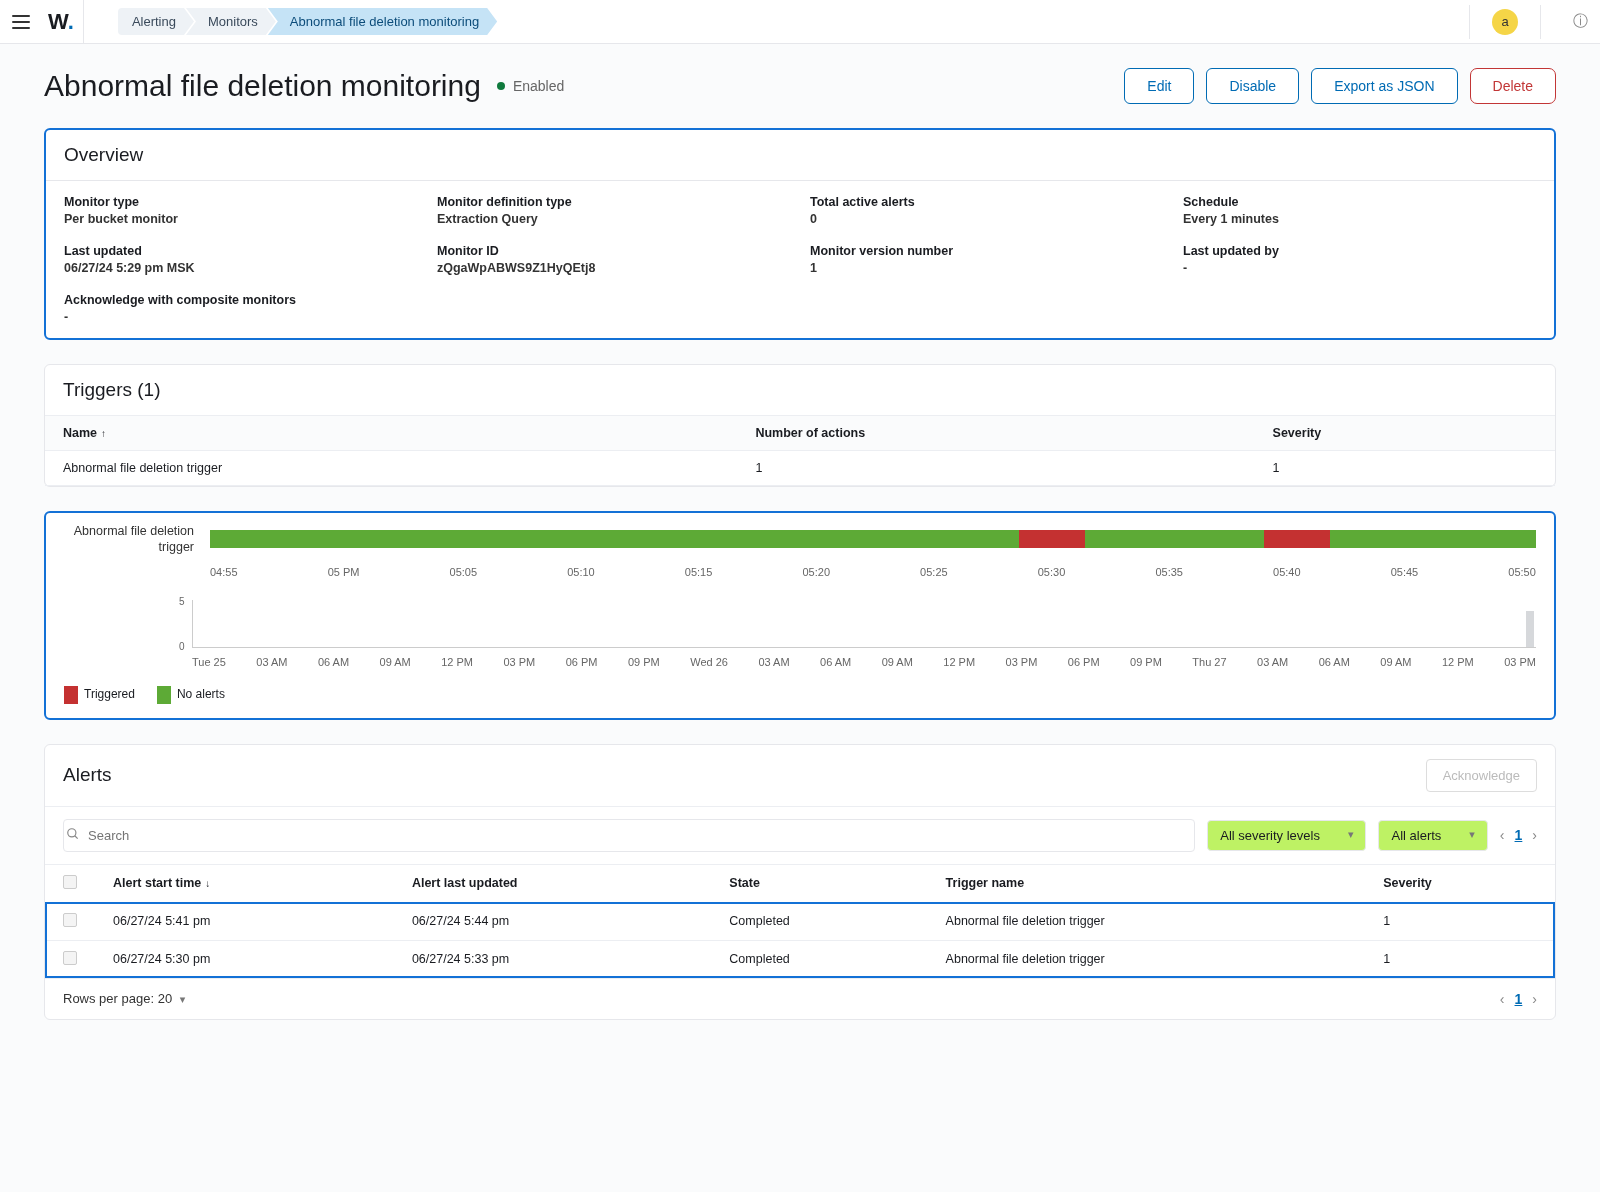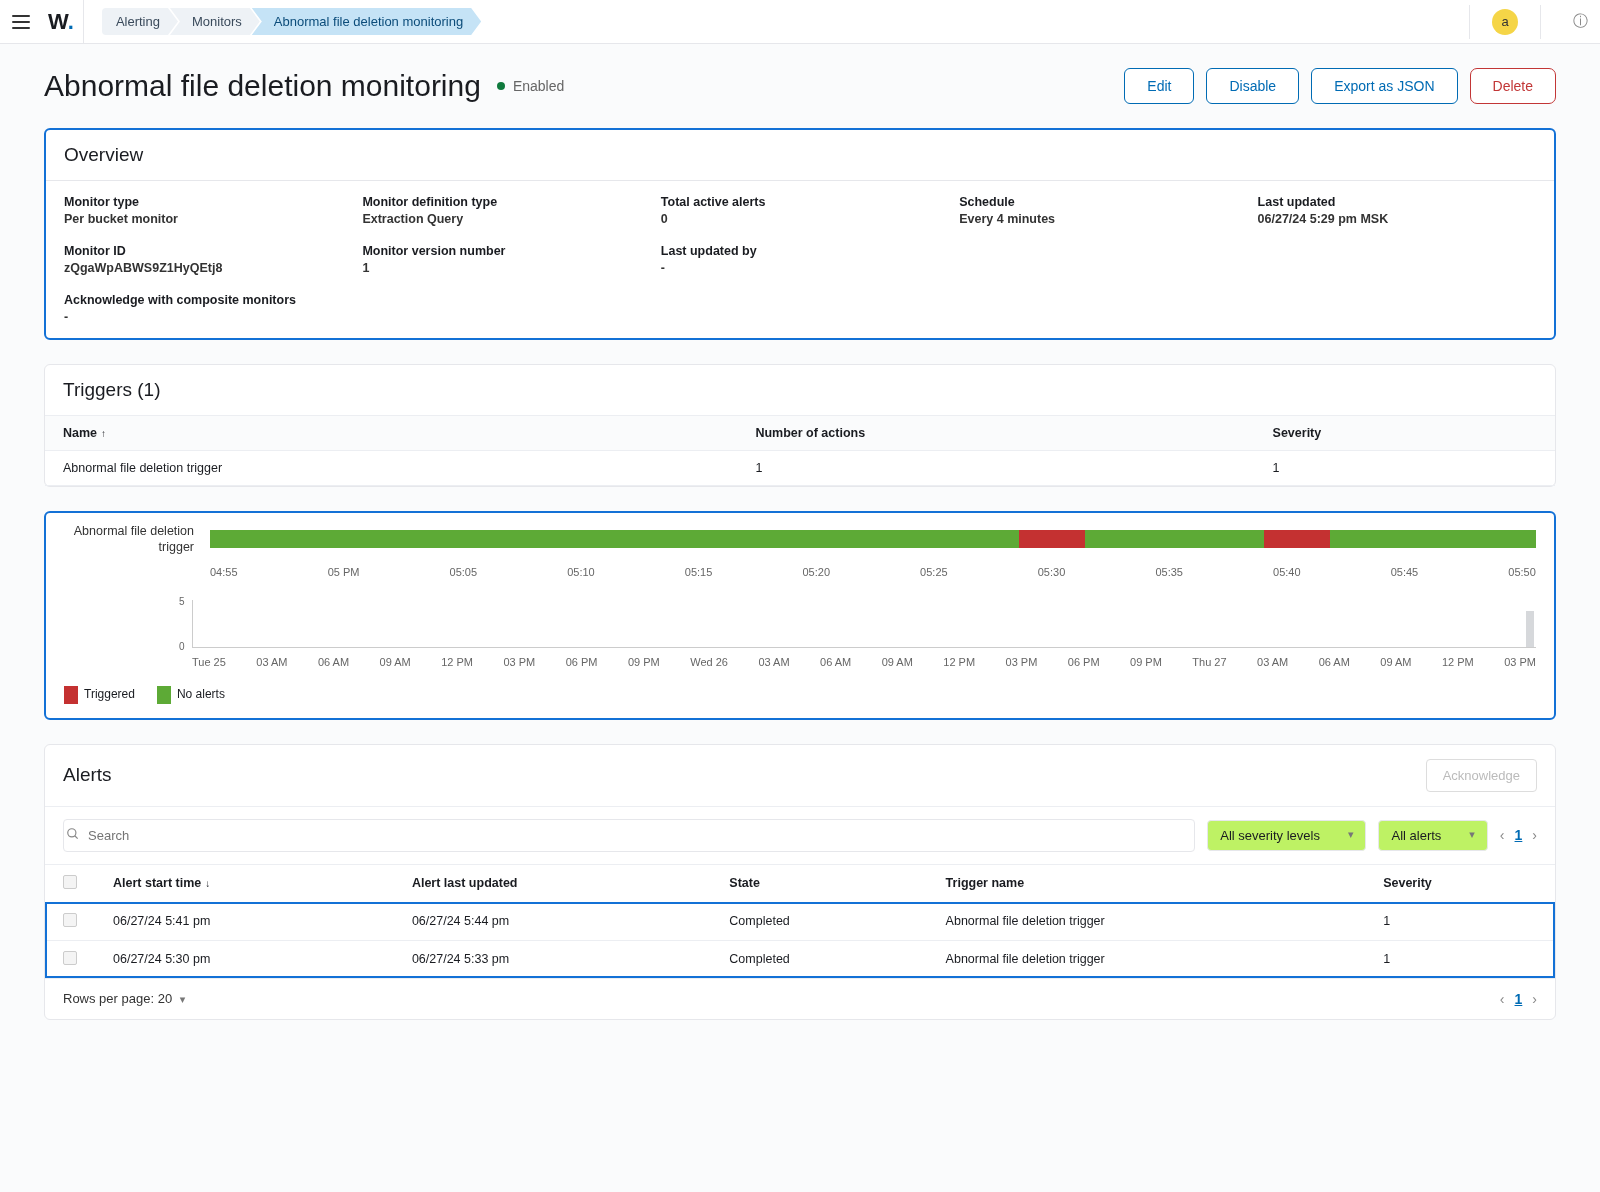--- a/index.html
+++ b/index.html
@@ -16,21 +16,21 @@
   border-bottom: 1px solid #e6e7eb;
   display: flex;
   align-items: center;
   padding: 0 12px;
   gap: 12px;
 }
 .hamburger { width: 18px; height: 14px; display: flex; flex-direction: column; justify-content: space-between; cursor: pointer; }
 .hamburger span { height: 2px; background: #333; border-radius: 1px; }
 .logo { font-size: 22px; font-weight: 700; padding: 0 10px 0 6px; letter-spacing: -1px; border-right: 1px solid #e6e7eb; height: 44px; display: flex; align-items: center; }
 .logo .dot { color: #006bb4; }
-.breadcrumbs { display: flex; align-items: center; gap: 0; margin-left: 6px; }
+.breadcrumbs { display: flex; align-items: center; gap: 0; margin-left: 22px; }
 .crumb {
   position: relative;
   padding: 6px 18px 6px 22px;
   background: #eef2f6;
   color: #3a4a5b;
   font-size: 13px;
   cursor: pointer;
   clip-path: polygon(0 0, calc(100% - 10px) 0, 100% 50%, calc(100% - 10px) 100%, 0 100%, 10px 50%);
   margin-left: -8px;
 }
@@ -57,21 +57,21 @@
 
 .panel {
   background: #fff; border: 1px solid #e6e7eb; border-radius: 6px; margin-bottom: 24px;
 }
 .panel.highlight { border: 2px solid #1371d6; }
 .panel-header { padding: 14px 18px; border-bottom: 1px solid #e6e7eb; display: flex; align-items: center; justify-content: space-between; }
 .panel-header.noborder { border-bottom: none; }
 .panel-title { font-size: 19px; font-weight: 400; }
 .panel-body { padding: 14px 18px; }
 
-.overview-grid { display: grid; grid-template-columns: repeat(5, 1fr); row-gap: 18px; column-gap: 20px; }
+.overview-grid { display: grid; grid-template-columns: repeat(4, 1fr); row-gap: 18px; column-gap: 20px; }
 .ov-item .label { font-weight: 700; font-size: 12.5px; margin-bottom: 3px; }
 .ov-item .value { font-size: 12.5px; color: #333; font-weight: bold; }
 .ov-span4 { grid-column: 1 / -1; }
 
 .tbl { width: 100%; border-collapse: collapse; }
 .tbl th, .tbl td { text-align: left; padding: 10px 18px; font-size: 12.5px; border-bottom: 1px solid #eceef2; }
 .tbl th { font-weight: 700; background: #fafbfc; border-top: 1px solid #eceef2; }
 .sort-arrow { font-size: 10px; margin-left: 4px; }
 
 .date-range {
@@ -166,21 +166,21 @@
         <div class="ov-item">
             <div class="label">Monitor definition type</div>
             <div class="value">Extraction Query</div>
           </div>
         <div class="ov-item">
             <div class="label">Total active alerts</div>
             <div class="value">0</div>
           </div>
         <div class="ov-item">
             <div class="label">Schedule</div>
-            <div class="value">Every 4 minutes</div>
+            <div class="value">Every 1 minutes</div>
           </div>
         <div class="ov-item">
             <div class="label">Last updated</div>
             <div class="value">06/27/24 5:29 pm MSK</div>
           </div>
         <div class="ov-item">
             <div class="label">Monitor ID</div>
             <div class="value">zQgaWpABWS9Z1HyQEtj8</div>
           </div>
         <div class="ov-item">

